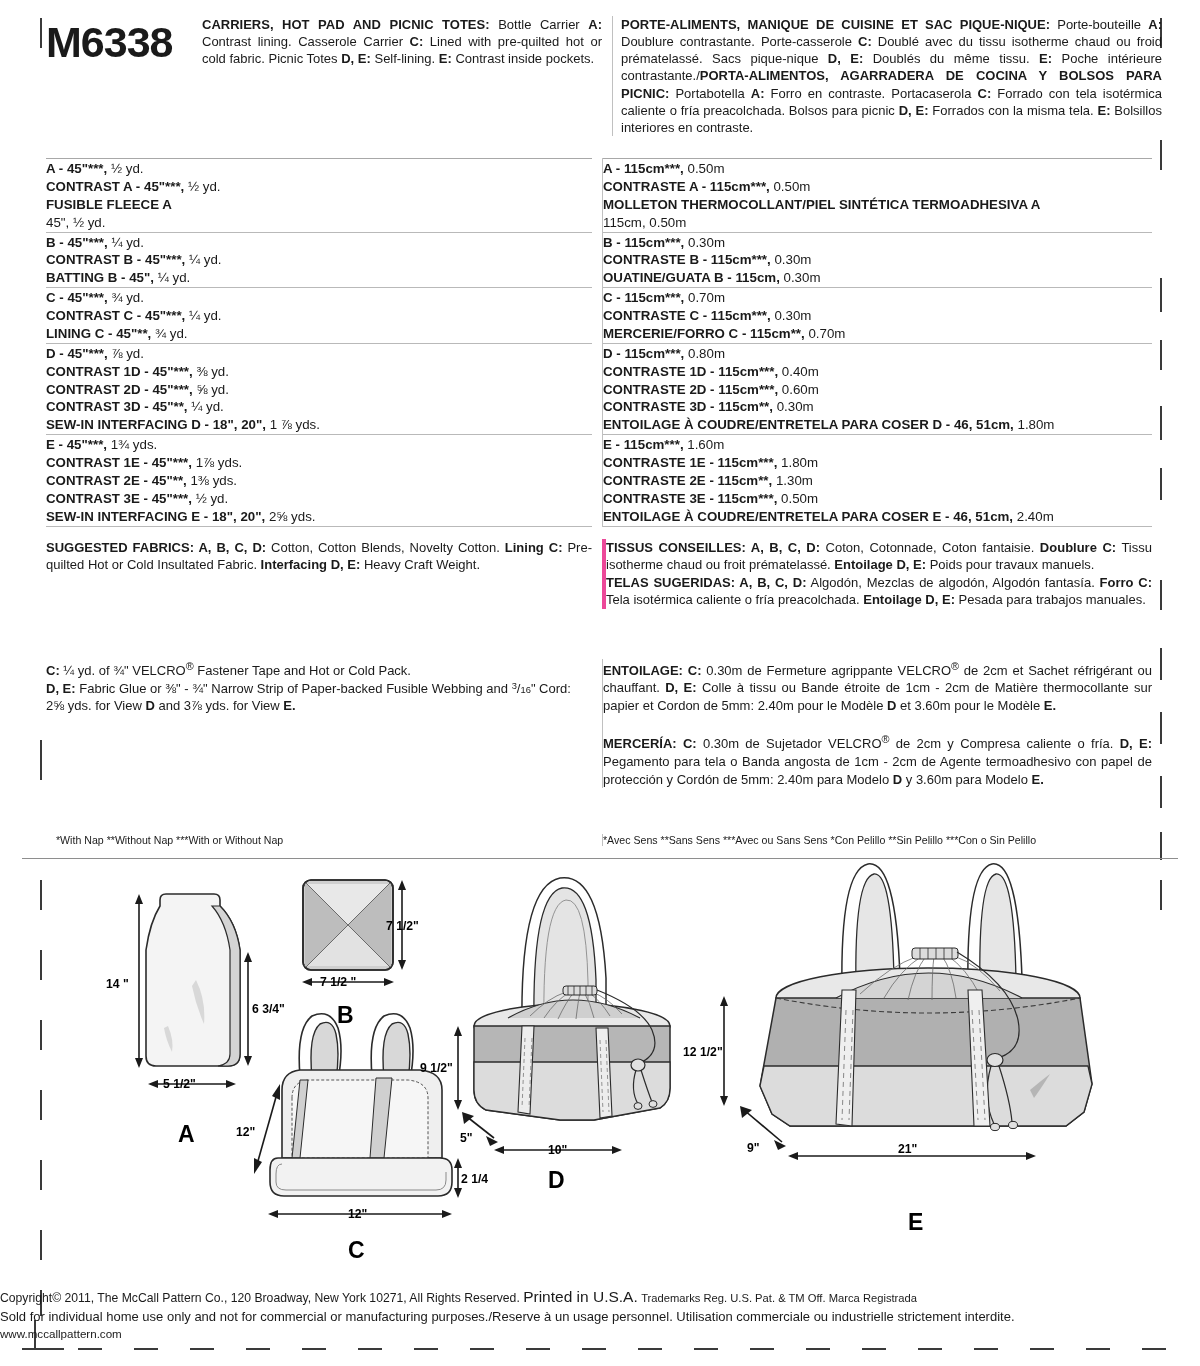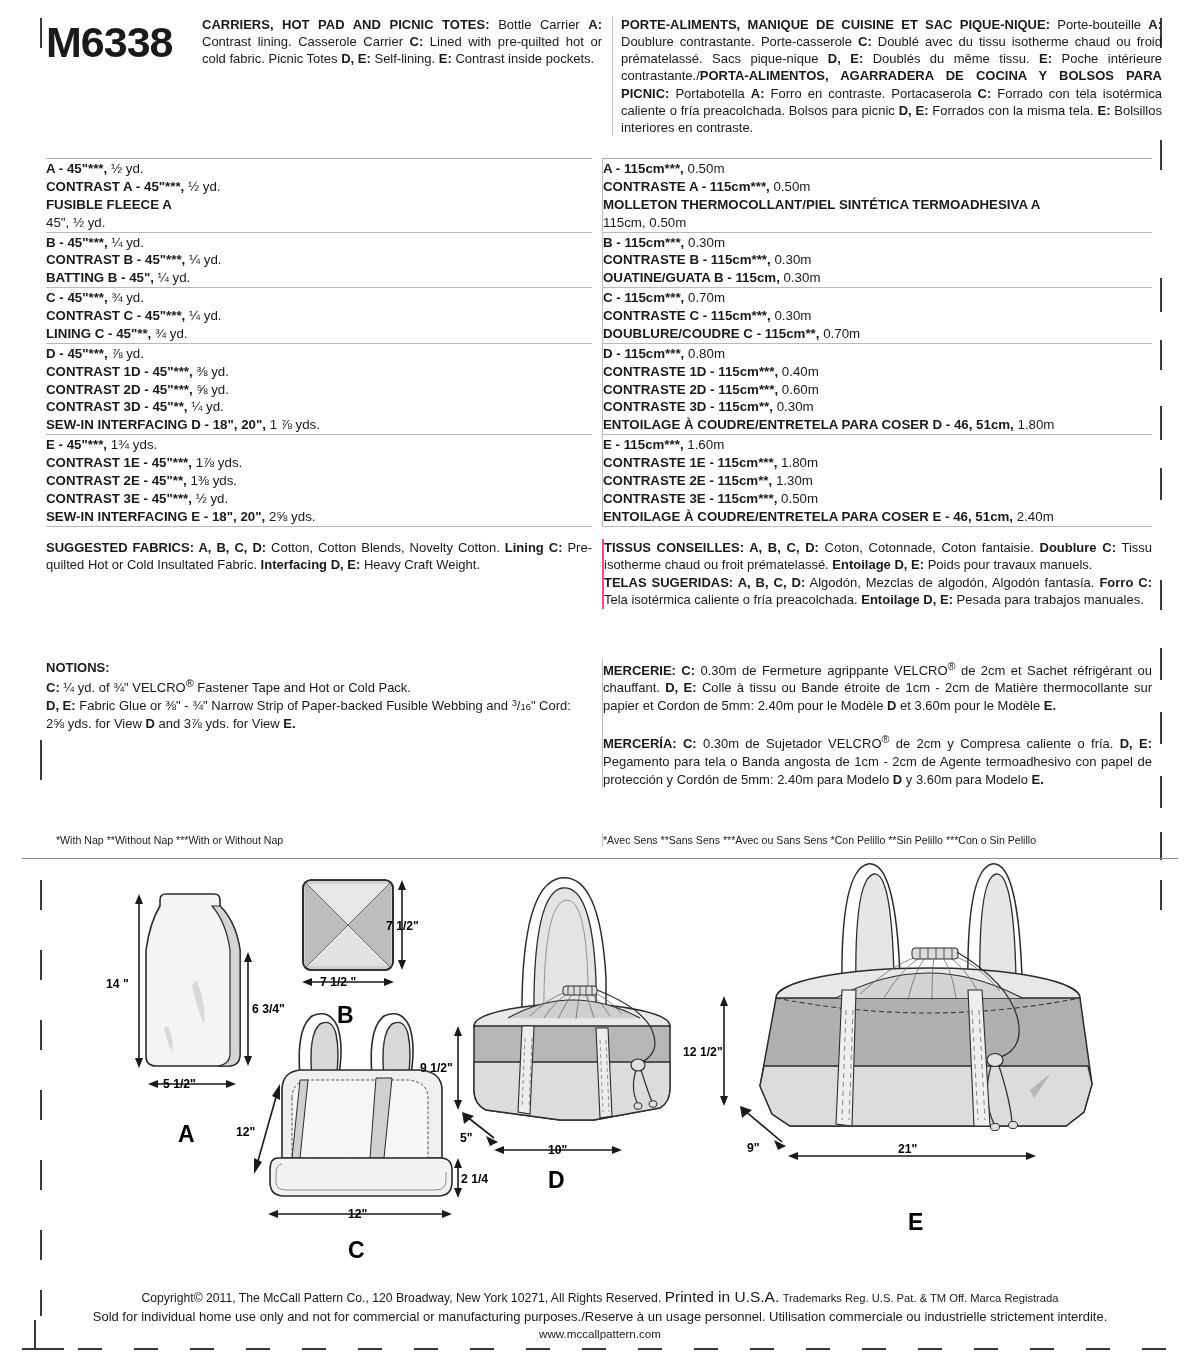--- a/index.html
+++ b/index.html
@@ -54,21 +54,21 @@
   .nap { font-size:10.6px; }
 
   
   .illo { position:absolute; left:0; top:858px; width:1200px; height:430px; }
   .illo-hr { position:absolute; left:22px; right:22px; top:0; height:1px; background:#8e8e8e; }
 
   .viewlabel { font-weight:bold; font-size:23px; }
   .dimtext { font-size:12.2px; font-weight:bold; }
 
   
-  .footer { position:absolute; left:0; top:1288px; width:1200px; text-align:center; }
+  .footer { position:absolute; left:0; top:1288px; width:1200px; text-align:left; }
   .footer .l1 { font-size:12.2px; }
   .footer .l2 { font-size:13px; margin-top:3px; }
   .footer .l3 { font-size:11.6px; margin-top:3px; }
   .footer .big { font-size:15.5px; }
   .footer .sm { font-size:11.2px; }
 </style>
 </head>
 <body>
 
 <div class="page">
@@ -179,21 +179,21 @@
               <div class="ln">115cm, 0.50m</div>
             </div>
             <div class="grp">
               <div class="ln"><b>B - 115cm***,</b> 0.30m</div>
               <div class="ln"><b>CONTRASTE B - 115cm***,</b> 0.30m</div>
               <div class="ln"><b>OUATINE/GUATA B - 115cm,</b> 0.30m</div>
             </div>
             <div class="grp">
               <div class="ln"><b>C - 115cm***,</b> 0.70m</div>
               <div class="ln"><b>CONTRASTE C - 115cm***,</b> 0.30m</div>
-              <div class="ln"><b>DOUBLURE/COUDRE C - 115cm**,</b> 0.70m</div>
+              <div class="ln"><b>MERCERIE/FORRO C - 115cm**,</b> 0.70m</div>
             </div>
             <div class="grp">
               <div class="ln"><b>D - 115cm***,</b> 0.80m</div>
               <div class="ln"><b>CONTRASTE 1D - 115cm***,</b> 0.40m</div>
               <div class="ln"><b>CONTRASTE 2D - 115cm***,</b> 0.60m</div>
               <div class="ln"><b>CONTRASTE 3D - 115cm**,</b> 0.30m</div>
               <div class="ln"><b>ENTOILAGE À COUDRE/ENTRETELA PARA COSER D - 46, 51cm,</b> 1.80m</div>
             </div>
             <div class="grp last">
               <div class="ln"><b>E - 115cm***,</b> 1.60m</div>
@@ -203,36 +203,35 @@
               <div class="ln"><b>ENTOILAGE À COUDRE/ENTRETELA PARA COSER E - 46, 51cm,</b> 2.40m</div>
             </div>
           </div>
       </div>
     </div>
 
     <div class="cols" style="margin-top:12px;">
       <div class="col-l">
         <div class="para"><b>SUGGESTED FABRICS: A, B, C, D:</b> Cotton, Cotton Blends, Novelty Cotton. <b>Lining C:</b> Pre-quilted Hot or Cold Insultated Fabric. <b>Interfacing D, E:</b> Heavy Craft Weight.</div>
       </div>
-      <div class="col-r" style="border-left:2px solid #ec4899;">
+      <div class="col-r" style="border-left:4px solid #ec4899;">
         <div class="para"><b>TISSUS CONSEILLES: A, B, C, D:</b> Coton, Cotonnade, Coton fantaisie. <b>Doublure C:</b> Tissu isotherme chaud ou froit prématelassé. <b>Entoilage D, E:</b> Poids pour travaux manuels.</div>
         <div class="para"><b>TELAS SUGERIDAS: A, B, C, D:</b> Algodón, Mezclas de algodón, Algodón fantasía. <b>Forro C:</b> Tela isotérmica caliente o fría preacolchada. <b>Entoilage D, E:</b> Pesada para trabajos manuales.</div>
       </div>
     </div>
 
     <div class="cols" style="margin-top:50px;">
       <div class="col-l">
         <div class="notions">
-          <div style="font-weight:bold;">NOTIONS:</div>
           <div><b>C:</b> ¼ yd. of ¾" VELCRO<sup>®</sup> Fastener Tape and Hot or Cold Pack.</div>
           <div><b>D, E:</b> Fabric Glue or ⅜" - ¾" Narrow Strip of Paper-backed Fusible Webbing and <sup class="fr">3</sup>/<sub class="fr">16</sub>" Cord: 2⅝ yds. for View <b>D</b> and 3⅞ yds. for View <b>E.</b></div>
         </div>
       </div>
       <div class="col-r" style="border-left:1px solid #c0c0c0;">
-        <div class="para"><b>MERCERIE: C:</b> 0.30m de Fermeture agrippante VELCRO<sup>®</sup> de 2cm et Sachet réfrigérant ou chauffant. <b>D, E:</b> Colle à tissu ou Bande étroite de 1cm - 2cm de Matière thermocollante sur papier et Cordon de 5mm: 2.40m pour le Modèle <b>D</b> et 3.60m pour le Modèle <b>E.</b></div>
+        <div class="para"><b>ENTOILAGE: C:</b> 0.30m de Fermeture agrippante VELCRO<sup>®</sup> de 2cm et Sachet réfrigérant ou chauffant. <b>D, E:</b> Colle à tissu ou Bande étroite de 1cm - 2cm de Matière thermocollante sur papier et Cordon de 5mm: 2.40m pour le Modèle <b>D</b> et 3.60m pour le Modèle <b>E.</b></div>
         <div class="para" style="margin-top:18px;"><b>MERCERÍA: C:</b> 0.30m de Sujetador VELCRO<sup>®</sup> de 2cm y Compresa caliente o fría. <b>D, E:</b> Pegamento para tela o Banda angosta de 1cm - 2cm de Agente termoadhesivo con papel de protección y Cordón de 5mm: 2.40m para Modelo <b>D</b> y 3.60m para Modelo <b>E.</b></div>
       </div>
     </div>
 
     <div class="cols" style="margin-top:46px;">
       <div class="col-l">
         <div class="nap" style="padding-left:10px;">*With Nap **Without Nap ***With or Without Nap</div>
       </div>
       <div class="col-r" style="border-left:1px solid #c0c0c0;">
         <div class="nap">*Avec Sens **Sans Sens ***Avec ou Sans Sens   *Con Pelillo **Sin Pelillo ***Con o Sin Pelillo</div>

